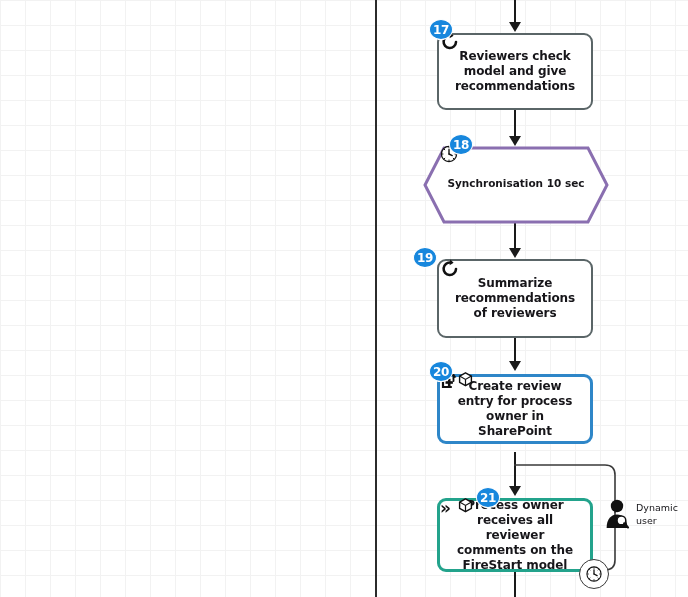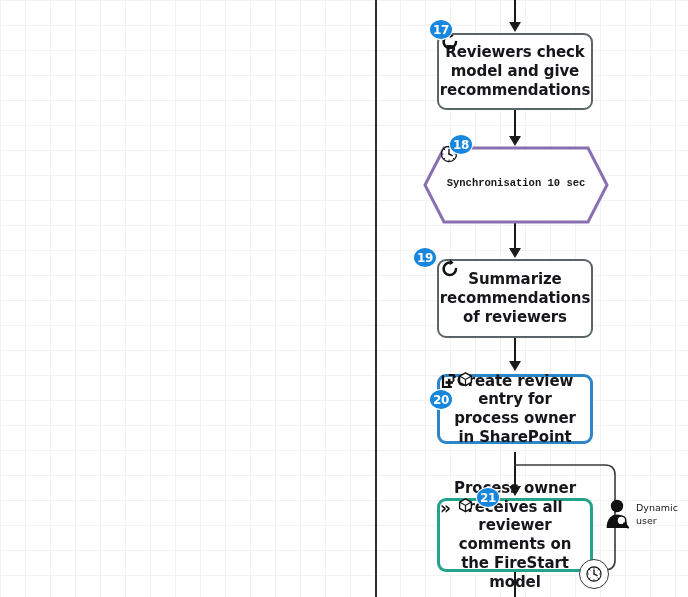--- a/index.html
+++ b/index.html
@@ -63,35 +63,34 @@
     position: absolute;
     border-radius: 9px;
     background: #ffffff;
     box-sizing: border-box;
     display: flex;
     align-items: center;
     justify-content: center;
   }
   .task-label {
     text-align: center;
-    font-size: 15px;
+    font-size: 12px;
     font-weight: bold;
     color: #17161a;
     line-height: 1.25;
     padding: 0 14px;
     letter-spacing: -0.1px;
   }
   .task.grey  { border: 2px solid #5a6567; }
   .task.blue  { border: 3px solid #2e86c8; }
   .task.teal  { border: 3px solid #23a38c; }
 
   
   .hexagon {
     position: absolute;
-    font-family: Liberation Mono, monospace;
   }
   .hex-label {
     position: absolute;
     left: 0;
     right: 0;
     text-align: center;
     font-size: 10.5px;
     font-weight: bold;
     color: #17161a;
   }
@@ -234,21 +233,21 @@
   <div class="marker" style="left:440px; top:258px;">
     <svg width="20" height="20" viewBox="0 0 20 20">
       <path d="M 16 11 A 6.2 6.2 0 1 1 10.5 4.6" fill="none" stroke="#111111" stroke-width="2.6" stroke-linecap="round"></path>
       <path d="M 10.2 1.5 L 13.6 4.7 L 9.6 7.3 Z" fill="#111111"></path>
     </svg>
   </div>
 
   <div class="task blue" style="left:437px; top:374px; width:156px; height:70px;">
     <div class="task-label">Create review entry for process owner in SharePoint</div>
   </div>
-  <div class="badge" style="left:429px; top:361px;margin-top:28px;">20</div>
+  <div class="badge" style="left:429px; top:361px;">20</div>
   <div class="marker" style="left:440px; top:373px;">
     <svg width="20" height="20" viewBox="0 0 20 20">
       <path d="M 3 3 L 3 14 L 11 14" fill="none" stroke="#111111" stroke-width="2.2" stroke-linecap="round"></path>
       <path d="M 9.5 2 L 13.5 2 L 13.5 8" fill="none" stroke="#111111" stroke-width="1.8" stroke-linecap="round"></path>
       <path d="M 13.8 1.2 L 16.4 4.2 L 12.6 5.4 Z" fill="#111111"></path>
       <rect x="5.5" y="8.2" width="7.4" height="2.6" fill="#111111"></rect>
       <rect x="7.9" y="5.8" width="2.6" height="7.4" fill="#111111"></rect>
     </svg>
   </div>
   <div class="marker" style="left:457px; top:371px;">

